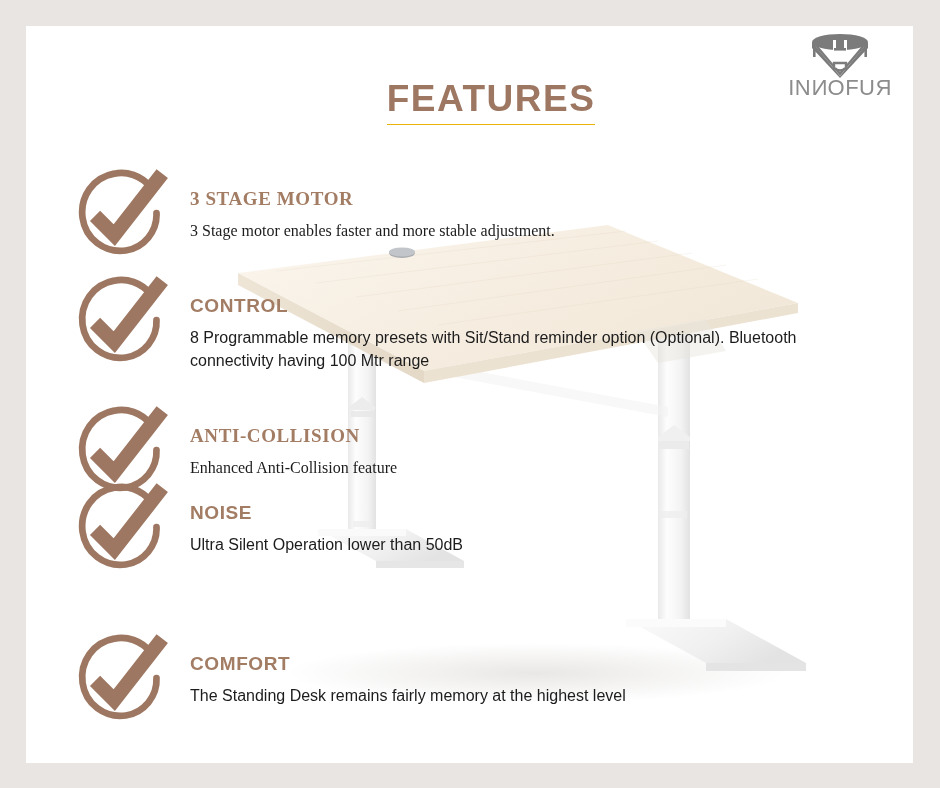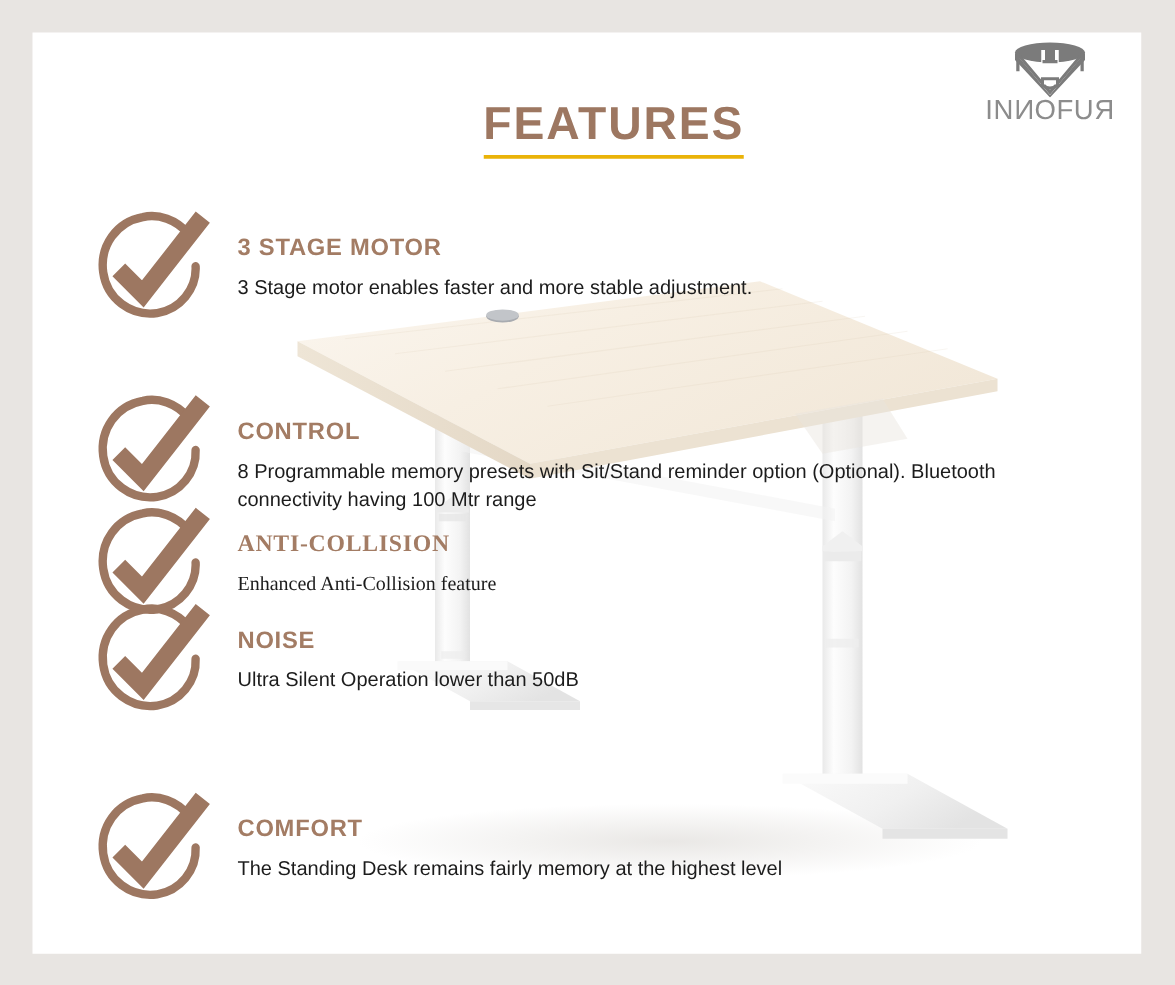--- a/index.html
+++ b/index.html
@@ -66,21 +66,21 @@
     top: 54px;
     text-align: center;
     font-size: 37px;
     font-weight: bold;
     letter-spacing: 1.5px;
     color: #9d7761;
     line-height: 1;
   }
   #title .txt {
     display: inline-block;
-    border-bottom: 3px solid #eab308;
+    border-bottom: 1px solid #eab308;
     padding-bottom: 7px;
     margin-left: 43px;
   }
 
   
   #desk {
     position: absolute;
     left: 180px;
     top: 185px;
     width: 640px;
@@ -122,22 +122,22 @@
     margin-bottom: 9px;
   }
   .f-desc {
     font-size: 16px;
     color: #1c1c1c;
     line-height: 1.42;
     max-width: 625px;
   }
 
   
-  #feature-0 { top: 160px; }
-  #feature-1 { top: 267px; margin-top: 40px; }
+  #feature-0 { top: 160px; font-family: Liberation Serif, serif; }
+  #feature-1 { top: 267px; }
   #feature-2 { top: 397px; font-family: Liberation Serif, serif; }
   #feature-3 { top: 474px; }
   #feature-4 { top: 625px; }
 </style>
 </head>
 <body>
 
 <div id="page">
 
   <div id="card">

